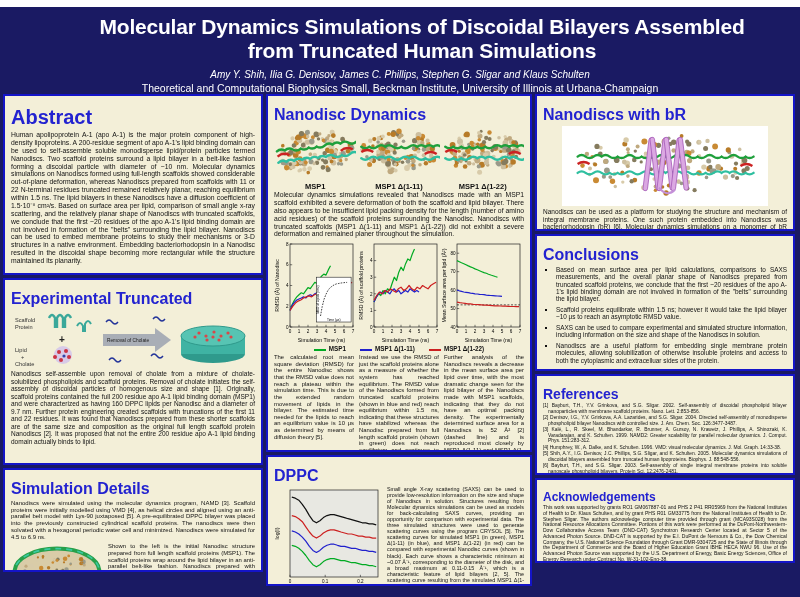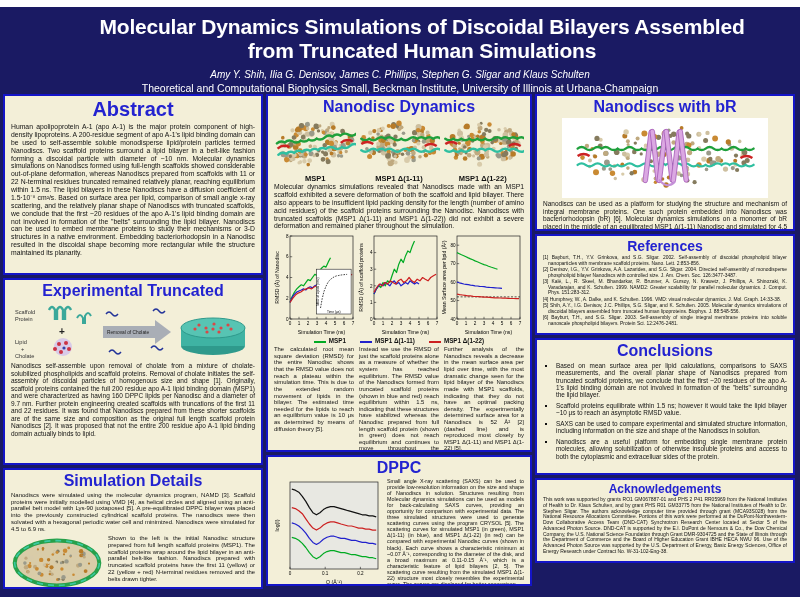--- a/index.html
+++ b/index.html
@@ -7,21 +7,21 @@
        font-family:"Liberation Sans",sans-serif;color:#111;}
   .poster{position:absolute;left:0;top:7px;width:800px;height:590px;background:#1a1a63;}
   header{text-align:center;color:#fff;padding-top:8px;height:84px;box-sizing:border-box;}
   .title div{font-size:21px;font-weight:bold;line-height:1.14;letter-spacing:-0.2px;padding-left:44px;}
   .authors{font-style:italic;font-size:10px;margin-top:6px;}
   .affiliation{font-size:10.5px;margin-top:2px;}
   .cols{display:flex;gap:3px;padding:0 3px;margin-top:3px;}
   .col{display:flex;flex-direction:column;gap:3px;}
   .panel{background:#f3efd8;border:2px solid #1414c8;padding:2px 6px;box-sizing:border-box;
          overflow:hidden;position:relative;}
-  h2{color:#2323d0;text-align:center;margin:0 0 2px;font-weight:bold;}
+  h2{color:#2323d0;margin:8px 0 2px;font-weight:bold;}
   .h20{font-size:20px;} .h18{font-size:16px;} .h16{font-size:16px;} .h14{font-size:14px;} .h12{font-size:12px;}
   .body{font-size:6.8px;line-height:1.16;text-align:justify;margin:0;}
   .small{font-size:6px;line-height:1.12;}
   .tiny{font-size:5px;line-height:1.15;text-align:justify;margin:0;}
   .mol-row{display:flex;justify-content:space-between;align-items:flex-end;margin:1px 0 0;}
   .mol{width:33%;text-align:center;}
   .mol-label{font-size:7.5px;font-weight:bold;margin-top:0;}
   .charts-row{display:flex;justify-content:space-between;margin-top:2px;}
   .legend{display:flex;justify-content:center;gap:14px;font-size:6.3px;font-weight:bold;
           align-items:center;margin:1px 0 2px;}
@@ -105,21 +105,21 @@
               <circle cx="208" cy="30" r="1.6"></circle>
                 <circle cx="184" cy="27" r="1.6"></circle>
                 <circle cx="220" cy="27" r="1.6"></circle>
               <circle cx="202" cy="27" r="1.6"></circle>
             </g>
           </g>
         </svg>
         <p class="body" style="font-size:6.5px">Nanodiscs self-assemble upon removal of cholate from a mixture of cholate-solubilized phospholipids and scaffold proteins.  Removal of cholate initiates the self-assembly of discoidal particles of homogenous size and shape [1].  Originally, scaffold proteins contained the full 200 residue apo A-1 lipid binding domain (MSP1) and were characterized as having 160 DPPC lipids per Nanodisc and a diameter of 9.7 nm.  Further protein engineering created scaffolds with truncations of the first 11 and 22 residues.  It was found that Nanodiscs prepared from these shorter scaffolds are of the same size and composition as the original full length scaffold protein Nanodiscs [2].  It was proposed that not the entire 200 residue apo A-1 lipid binding domain actually binds to lipid.</p>
       </section>
 
-      <section class="panel" style="height:121px">
+      <section class="panel" style="height:104px">
         <h2 class="h16">Simulation Details</h2>
         <p class="small" style="text-align:justify;margin:0">Nanodiscs were simulated using the molecular dynamics program, NAMD [3].  Scaffold proteins were initially modelled using VMD [4], as helical circles and aligned using an anti-parallel belt model with Lys-90 juxtaposed [5].  A pre-equilibrated DPPC bilayer was placed into the previously constructed cylindrical scaffold proteins.  The nanodiscs were then solvated with a hexagonal periodic water cell and minimized.  Nanodiscs were simulated for 4.5 to 6.9 ns.</p>
         <div class="rowflex" style="margin-top:3px">
           <svg width="92" height="56">
               <ellipse cx="46" cy="28" rx="42.32" ry="22.400000000000002" fill="#d9cca8" stroke="#27a04a" stroke-width="4"></ellipse>
               <ellipse cx="46" cy="28" rx="42.32" ry="22.400000000000002" fill="none" stroke="#39c9a2" stroke-width="1.6" stroke-dasharray="6 5"></ellipse>
               <circle cx="38.2" cy="30.5" r="1.2" fill="#d8cbaa"></circle>
               <circle cx="73.2" cy="21.9" r="1.6" fill="#bfa97f"></circle>
               <circle cx="26.9" cy="14.4" r="1.1" fill="#b77b28"></circle>
               <circle cx="30.6" cy="39.7" r="2.0" fill="#c98a33"></circle>
@@ -837,41 +837,41 @@
                 <rect x="97" y="10.36" width="4.5" height="53.28" rx="2.2" fill="#dba8e2" stroke="#a65cb8" stroke-width="0.8" transform="rotate(-7 97 37)"></rect>
                 <rect x="104" y="10.36" width="4.5" height="53.28" rx="2.2" fill="#dba8e2" stroke="#a65cb8" stroke-width="0.8" transform="rotate(7 104 37)"></rect>
                 <rect x="111" y="10.36" width="4.5" height="53.28" rx="2.2" fill="#dba8e2" stroke="#a65cb8" stroke-width="0.8" transform="rotate(-7 111 37)"></rect>
                 <path d="M 89 60.68 q 8 10 16 2" stroke="#c490d8" stroke-width="2" fill="none"></path>
               </g>
             </svg>
         </div>
         <p class="body" style="font-size:6.5px">Nanodiscs can be used as a platform for studying the structure and mechanism of integral membrane proteins.  One such protein embedded into Nanodiscs was bacteriorhodopsin (bR) [6].  Molecular dynamics simulations on a monomer of bR placed in the middle of an equilibrated MSP1 Δ(1-11) Nanodisc and simulated for 4.5 ns, showed that the overall structure remains planar, but the cylindrical shape becomes more rectangular [5].</p>
       </section>
 
+      <section class="panel" style="height:137px">
+        <h2 class="h18">Conclusions</h2>
+        <ul class="conc">
+            <li>Based on mean surface area per lipid calculations, comparisons  to SAXS measurements, and the overall planar shape of Nanodiscs prepared from truncated scaffold proteins, we conclude that the first ~20 residues of the apo A-1's lipid binding domain are not involved in formation of the "belts" surrounding the lipid bilayer.</li>
+            <li>Scaffold proteins equilibrate within 1.5 ns; however it would take the lipid bilayer ~10 μs to reach an asymptotic RMSD value.</li>
+            <li>SAXS can be used to compare experimental and simulated structure information, including information on the size and shape of the Nanodiscs in solution.</li>
+            <li>Nanodiscs are a useful platform for embedding single membrane protein molecules, allowing solubilization of otherwise insoluble proteins and access to both the cytoplasmic and extracelluar sides of the protein.</li>
+          </ul>
+      </section>
+
       <section class="panel" style="height:101px">
         <h2 class="h14" style="margin-bottom:1px">References</h2>
         <ol class="refs">
             <li>[1] Bayburt, T.H., Y.V. Grinkova, and S.G. Sligar. 2002. Self-assembly of discoidal phospholipid bilayer nanoparticles with membrane scaffold proteins. Nano. Lett. 2:853-856.</li>
             <li>[2] Denisov, I.G., Y.V. Grinkova, A.A. Lazarides, and S.G. Sligar. 2004. Directed self-assembly of monodisperse phospholipid bilayer Nanodiscs with controlled size. J. Am. Chem. Soc. 126:3477-3487.</li>
             <li>[3] Kalé, L., R. Skeel, M. Bhandarkar, R. Brunner, A. Gursoy, N. Krawetz, J. Phillips, A. Shinozaki, K. Varadarajan, and K. Schulten. 1999. NAMD2: Greater scalability for parallel molecular dynamics. J. Comput. Phys. 151:283-312.</li>
             <li>[4] Humphrey, W., A. Dalke, and K. Schulten. 1996. VMD: visual molecular dynamics. J. Mol. Graph. 14:33-38.</li>
             <li>[5] Shih, A.Y., I.G. Denisov, J.C. Phillips, S.G. Sligar, and K. Schulten. 2005. Molecular dynamics simulations of discoidal bilayers assembled from truncated human lipoproteins. Biophys. J. 88:548-556.</li>
             <li>[6] Bayburt, T.H., and S.G. Sligar. 2003. Self-assembly of single integral membrane proteins into soluble nanoscale phospholipid bilayers. Protein Sci. 12:2476-2481.</li>
           </ol>
       </section>
 
-      <section class="panel" style="height:137px">
-        <h2 class="h18">Conclusions</h2>
-        <ul class="conc">
-            <li>Based on mean surface area per lipid calculations, comparisons  to SAXS measurements, and the overall planar shape of Nanodiscs prepared from truncated scaffold proteins, we conclude that the first ~20 residues of the apo A-1's lipid binding domain are not involved in formation of the "belts" surrounding the lipid bilayer.</li>
-            <li>Scaffold proteins equilibrate within 1.5 ns; however it would take the lipid bilayer ~10 μs to reach an asymptotic RMSD value.</li>
-            <li>SAXS can be used to compare experimental and simulated structure information, including information on the size and shape of the Nanodiscs in solution.</li>
-            <li>Nanodiscs are a useful platform for embedding single membrane protein molecules, allowing solubilization of otherwise insoluble proteins and access to both the cytoplasmic and extracelluar sides of the protein.</li>
-          </ul>
-      </section>
-
       <section class="panel" style="height:85px">
         <h2 class="h12" style="margin-bottom:1px">Acknowledgements</h2>
         <p class="tiny">This work was supported by grants RO1 GM067887-01 and PHS 2 P41 RR05969 from the National Institutes of Health to Dr. Klaus Schulten, and by grant PHS R01 GM33775 from the National Institutes of Health to Dr. Stephen Sligar.  The authors acknowledge computer time provided through grant (MCA93S028) from the National Resource Allocations Committee.  Portions of this work were performed at the DuPont-Northwestern-Dow Collaborative Access Team (DND-CAT) Synchrotron Research Center located at Sector 5 of the Advanced Photon Source.  DND-CAT is supported by the E.I. DuPont de Nemours &amp; Co., the Dow Chemical Company, the U.S. National Science Foundation through Grant DMR-9304725 and the State of Illinois through the Department of Commerce and the Board of Higher Education Grant IBHE HECA NWU 96.  Use of the Advanced Photon Source was supported by the U.S. Department of Energy, Basic Energy Sciences, Office of Energy Research under Contract No. W-31-102-Eng-38.</p>
       </section>
     </div>
   </div>
 </div>
 
 </body></html>

